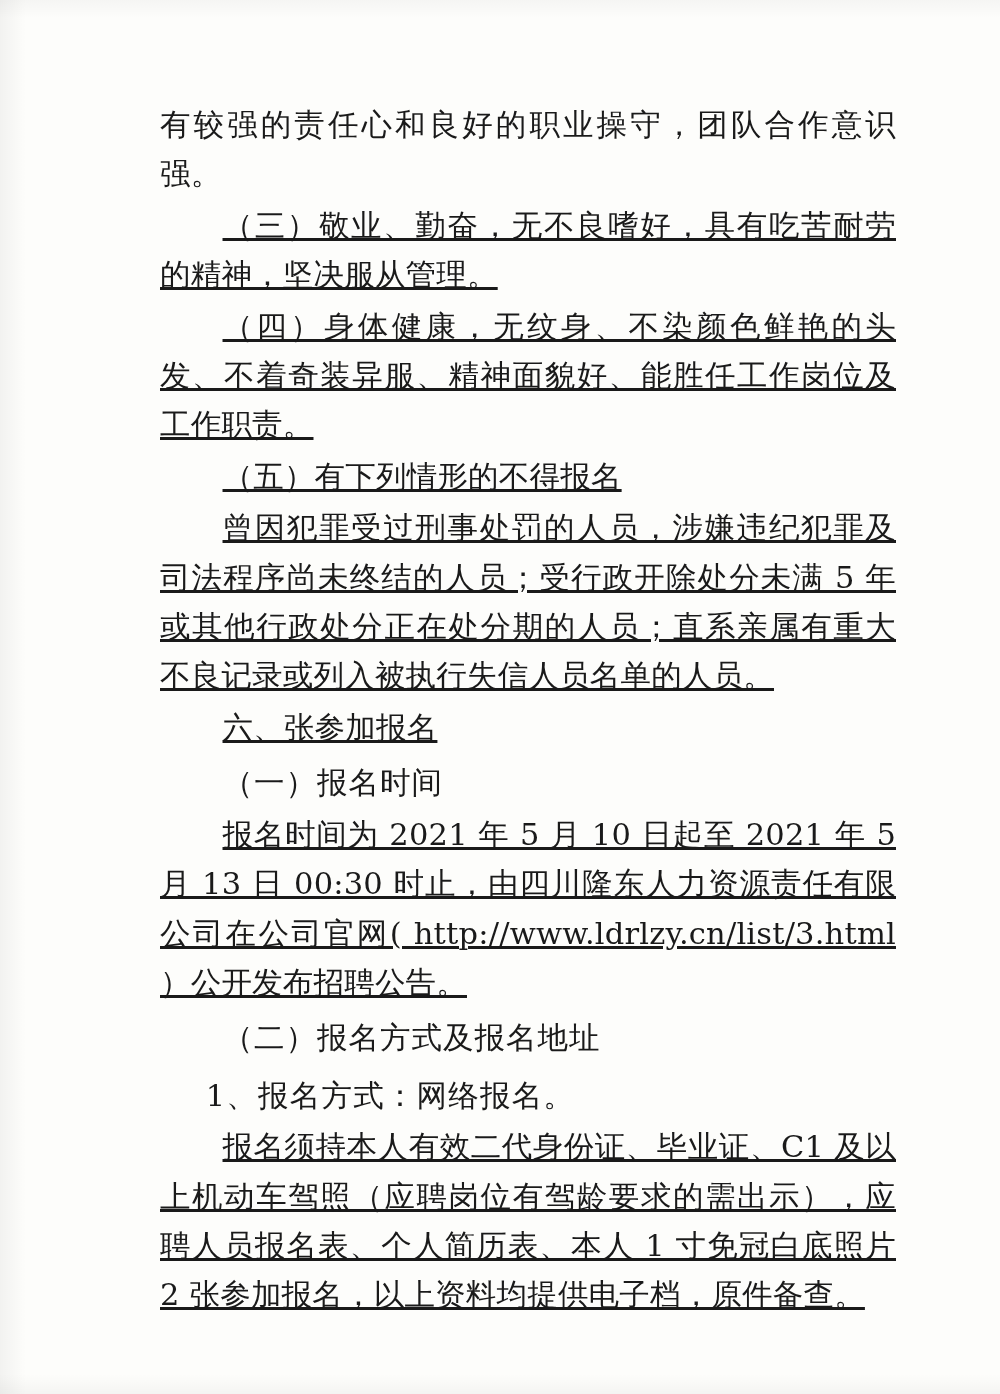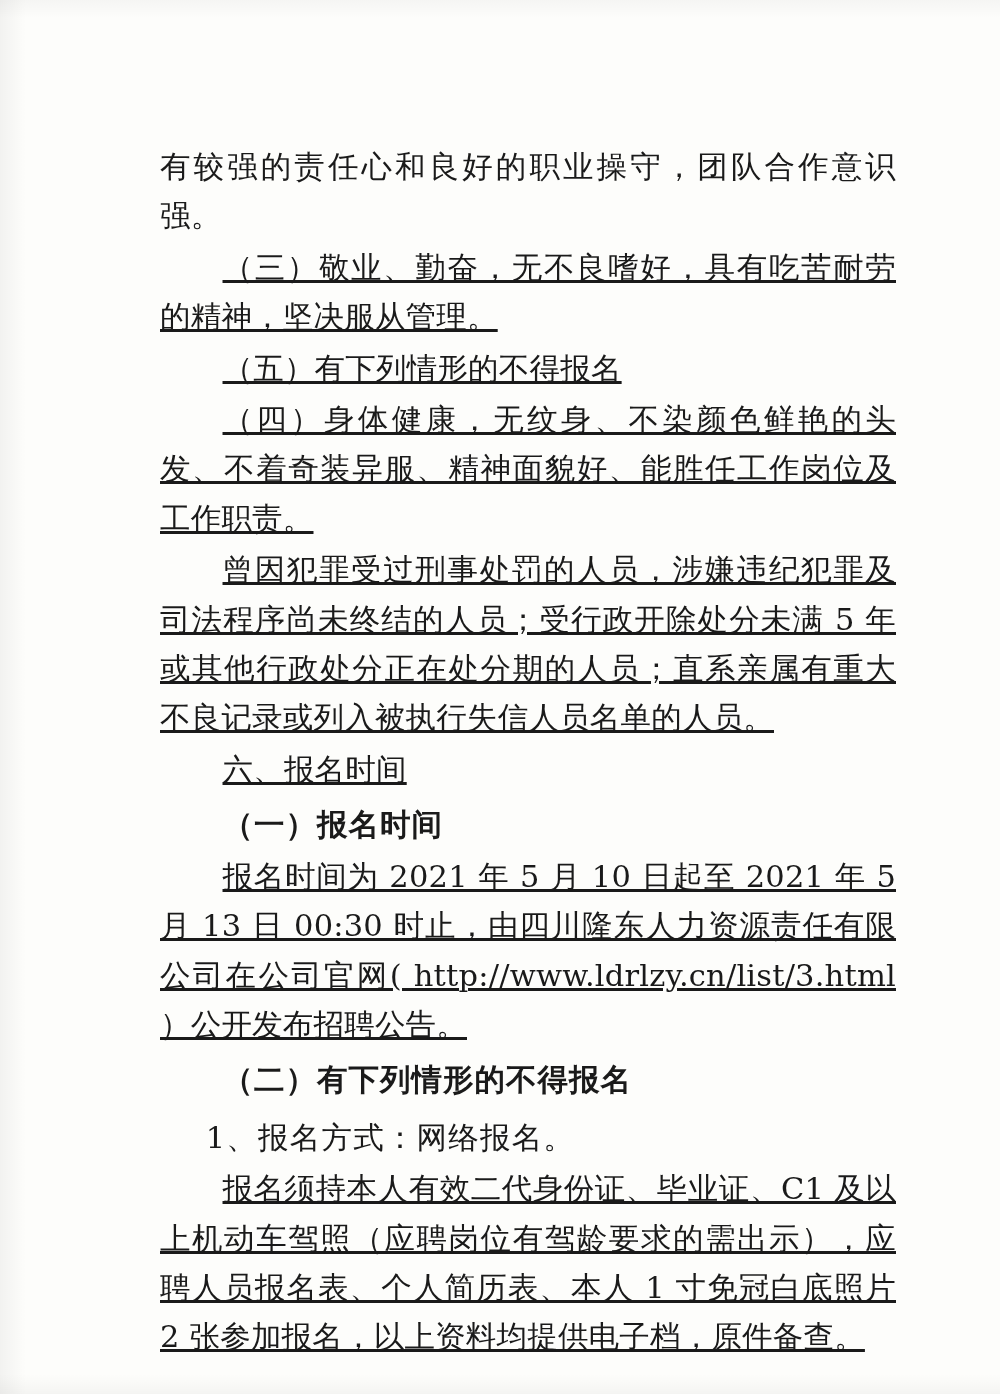--- a/index.html
+++ b/index.html
@@ -24,42 +24,41 @@
   }
 
   .page-inner {
     position: absolute;
     left: 0;
     top: 0;
     right: 0;
     bottom: 0;
     padding: 100px 104px 60px 160px;
     box-sizing: border-box;
-    margin-top: 42px;
   }
 
   .doc-body {
     font-size: 30.5px;
     line-height: 1.62;
     color: #1a1a1a;
     letter-spacing: 0.2px;
     text-align: justify;
     text-justify: inter-ideograph;
   }
 
   p.para {
     margin: 0 0 2px 0;
     text-indent: 0;
   }
   p.indent {
     text-indent: 2.05em;
     text-decoration: underline;
   }
   p.heading {
-    font-weight: 700;
+    font-weight: 400;
     letter-spacing: 1px;
     margin: 6px 0 2px 0;
     text-indent: 2.05em;
   }
   p.heading-sub {
     font-weight: 400;
     letter-spacing: 1.2px;
     margin: 8px 0 2px 0;
     text-indent: 1.5em;
   }
@@ -95,33 +94,33 @@
   <div class="edge-shadow-top"></div>
   <div class="edge-shadow-bottom"></div>
 
   <div class="page-inner">
     <div class="doc-body">
 
       <p class="para">有较强的责任心和良好的职业操守，团队合作意识强。</p>
 
       <p class="para indent">（三）敬业、勤奋，无不良嗜好，具有吃苦耐劳的精神，坚决服从管理。</p>
 
+      <p class="para indent">（四）身体健康，无纹身、不染颜色鲜艳的头发、不着奇装异服、精神面貌好、能胜任工作岗位及工作职责。</p>
+
       <p class="para indent">（五）有下列情形的不得报名</p>
-
-      <p class="para indent">（四）身体健康，无纹身、不染颜色鲜艳的头发、不着奇装异服、精神面貌好、能胜任工作岗位及工作职责。</p>
 
       <p class="para indent">曾因犯罪受过刑事处罚的人员，涉嫌违纪犯罪及司法程序尚未终结的人员；受行政开除处分未满 5 年或其他行政处分正在处分期的人员；直系亲属有重大不良记录或列入被执行失信人员名单的人员。</p>
 
-      <p class="para indent">六、报名时间</p>
+      <p class="para indent">六、张参加报名</p>
 
       <p class="heading">（一）报名时间</p>
 
       <p class="para indent">报名时间为 2021 年 5 月 10 日起至 2021 年 5 月 13 日 00:30 时止，由四川隆东人力资源责任有限公司在公司官网( http://www.ldrlzy.cn/list/3.html ）公开发布招聘公告。</p>
 
-      <p class="heading">（二）有下列情形的不得报名</p>
+      <p class="heading">（二）报名方式及报名地址</p>
 
       <p class="heading-sub">1、报名方式：网络报名。</p>
 
 
 
       <p class="para indent">报名须持本人有效二代身份证、毕业证、C1 及以上机动车驾照（应聘岗位有驾龄要求的需出示），应聘人员报名表、个人简历表、本人 1 寸免冠白底照片 2 张参加报名，以上资料均提供电子档，原件备查。</p>
 
     </div>
   </div>
 </div>

